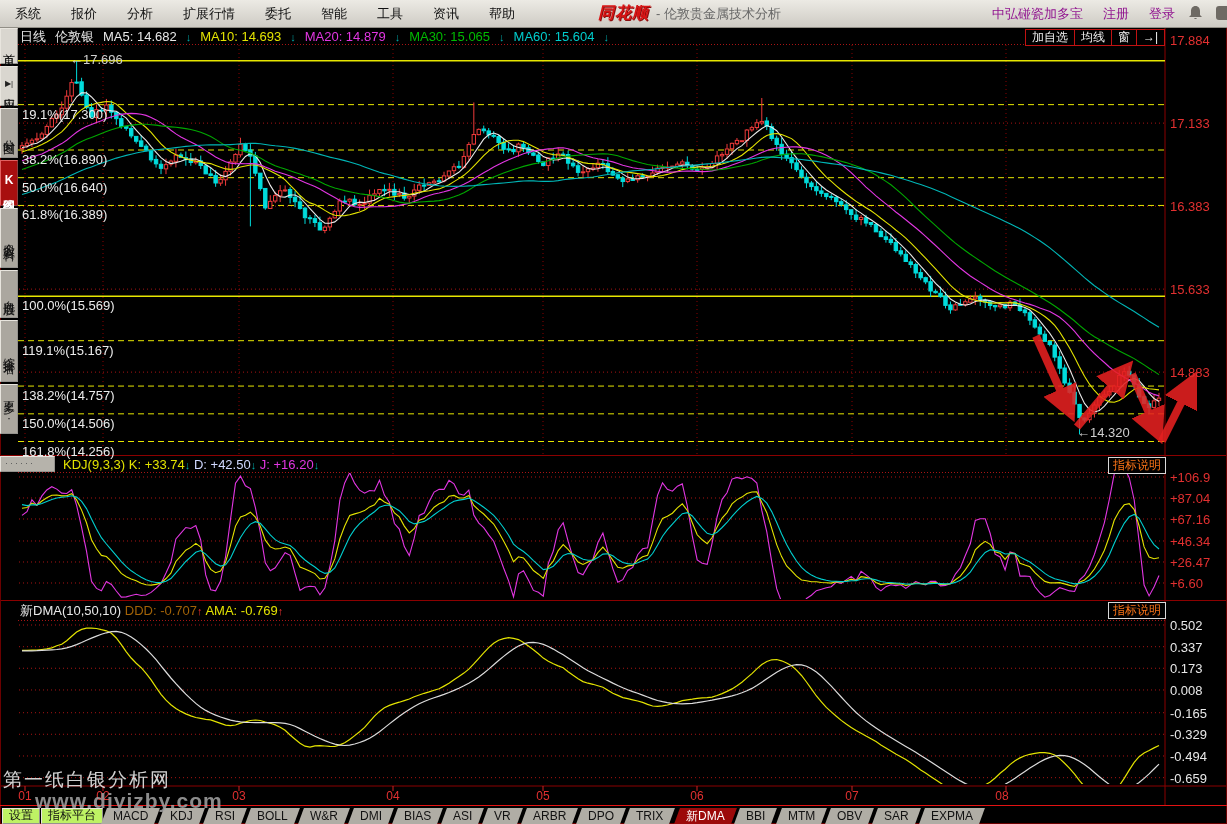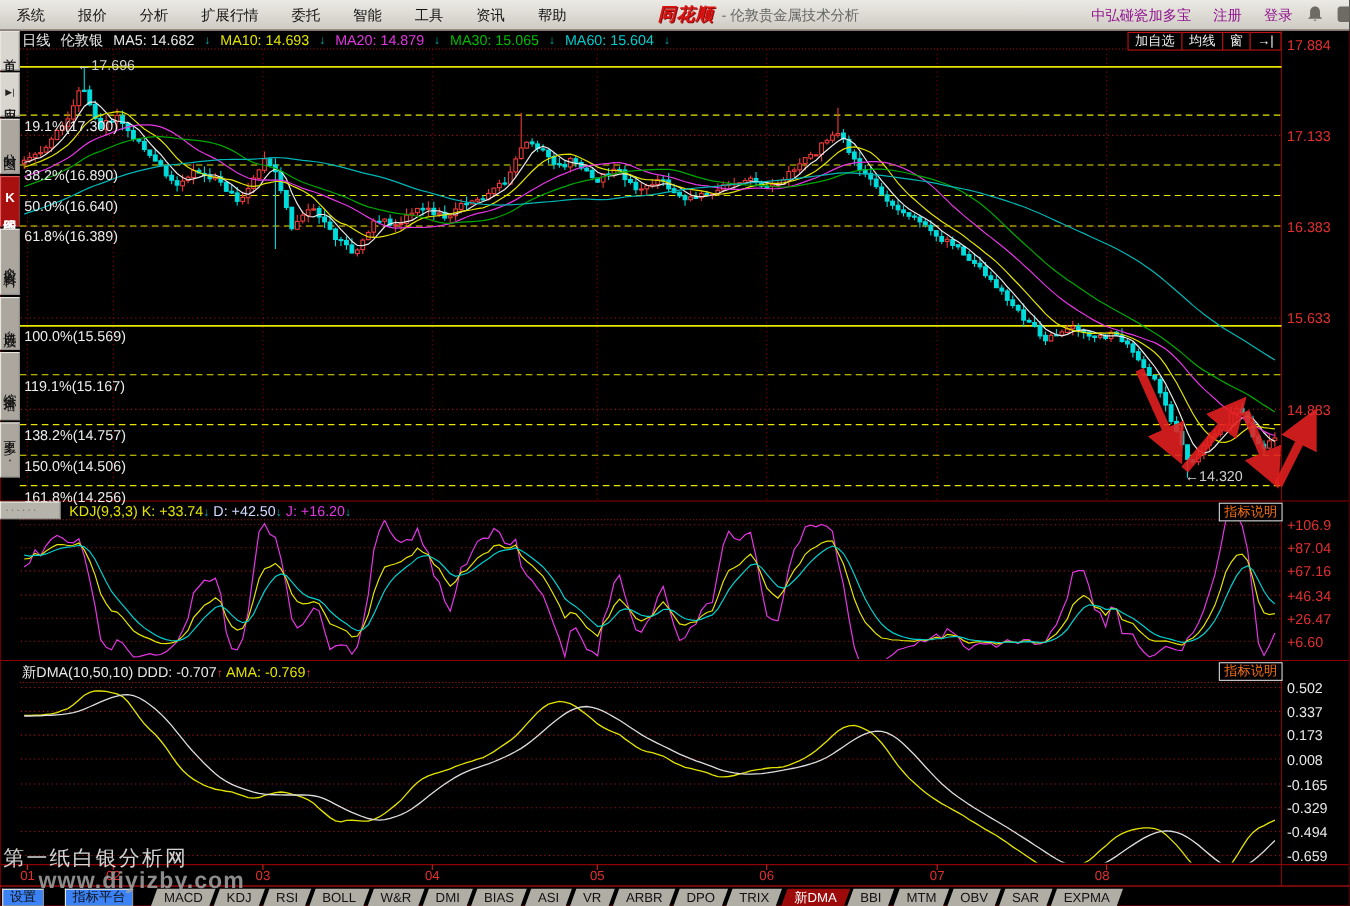--- a/index.html
+++ b/index.html
@@ -43,22 +43,22 @@
   .ind-btn{position:absolute;left:1108px;width:56px;height:15px;border:1px solid #d8d8d8;
     color:#f97316;font-size:12px;text-align:center;line-height:15px;z-index:10;background:#000;}
   
   .ax{position:absolute;left:1170px;font-size:13px;z-index:10;}
   .ax.red{color:#e23030;} .ax.wht{color:#e8e8e8;}
   .fib-label{position:absolute;left:22px;color:#ececec;font-size:13px;z-index:9;}
   .mark{position:absolute;color:#cfcfcf;font-size:13px;z-index:9;}
   .month{position:absolute;top:789px;color:#e23030;font-size:12px;z-index:10;transform:translateX(-50%);}
   
   .tabbar{position:absolute;left:2px;top:807px;height:17px;display:flex;align-items:center;z-index:10;}
-  .tb-btn{background:#3b82f6;border:1px outset #e8e5de;color:#111;font-size:12px;padding:0 6px;
-    height:16px;line-height:13px;box-sizing:border-box;margin-right:19px;}
+  .tb-btn{background:#bef264;border:1px outset #e8e5de;color:#111;font-size:12px;padding:0 6px;
+    height:16px;line-height:13px;box-sizing:border-box;margin-right:1px;}
   .tab{height:16px;line-height:16px;padding:0 9px;margin-right:4px;background:#b0ada5;
     transform:skewX(-20deg);font-size:12px;color:#111;}
   .tab>span{display:block;transform:skewX(20deg);}
   .tab.active{background:#9c0a0a;color:#fff;}
   .wm1{position:absolute;left:3px;top:767px;font-size:19px;color:rgba(228,228,228,.92);
     letter-spacing:2px;z-index:50;}
   .wm2{position:absolute;left:2px;top:789px;font-size:21px;font-weight:bold;
     color:rgba(165,165,165,.85);letter-spacing:1px;z-index:50;padding-left:33px;}
   svg#chart{position:absolute;left:0;top:0;z-index:5;}
 </style>
@@ -922,21 +922,21 @@
   <div class="ind-hdr" style="left:63px;top:457px;">
     <span style="color:#e3e300">KDJ(9,3,3)</span>
     <span style="color:#e3e300"> <span>K: +33.74</span></span><span class="dn">↓</span>
     <span style="color:#d0d8ff"> <span>D: +42.50</span></span><span class="dn">↓</span>
     <span style="color:#e236e2"> <span>J: +16.20</span></span><span class="dn">↓</span>
   </div>
   <div class="ind-btn" style="top:457px;">指标说明</div>
 
   <div class="ind-hdr" style="left:20px;top:602px;">
     <span style="color:#e8e8e8">新DMA(10,50,10)</span>
-    <span style="color:#e5e5e5"> <span>DDD: -0.707</span></span><span class="up">↑</span>
+    <span style="color:#a16207"> <span>DDD: -0.707</span></span><span class="up">↑</span>
     <span style="color:#e3e300"> <span>AMA: -0.769</span></span><span class="up">↑</span>
   </div>
   <div class="ind-btn" style="top:602px;">指标说明</div>
 
   <div class="mark" style="left:70px;top:52px;"><span>←</span><span>17.696</span></div>
   <div class="mark" style="left:1077px;top:425px;"><span>←</span><span>14.320</span></div>
 
   <div class="tabbar" id="tabbar">
       <div class="tb-btn">设置</div>
       <div class="tb-btn">指标平台</div>

